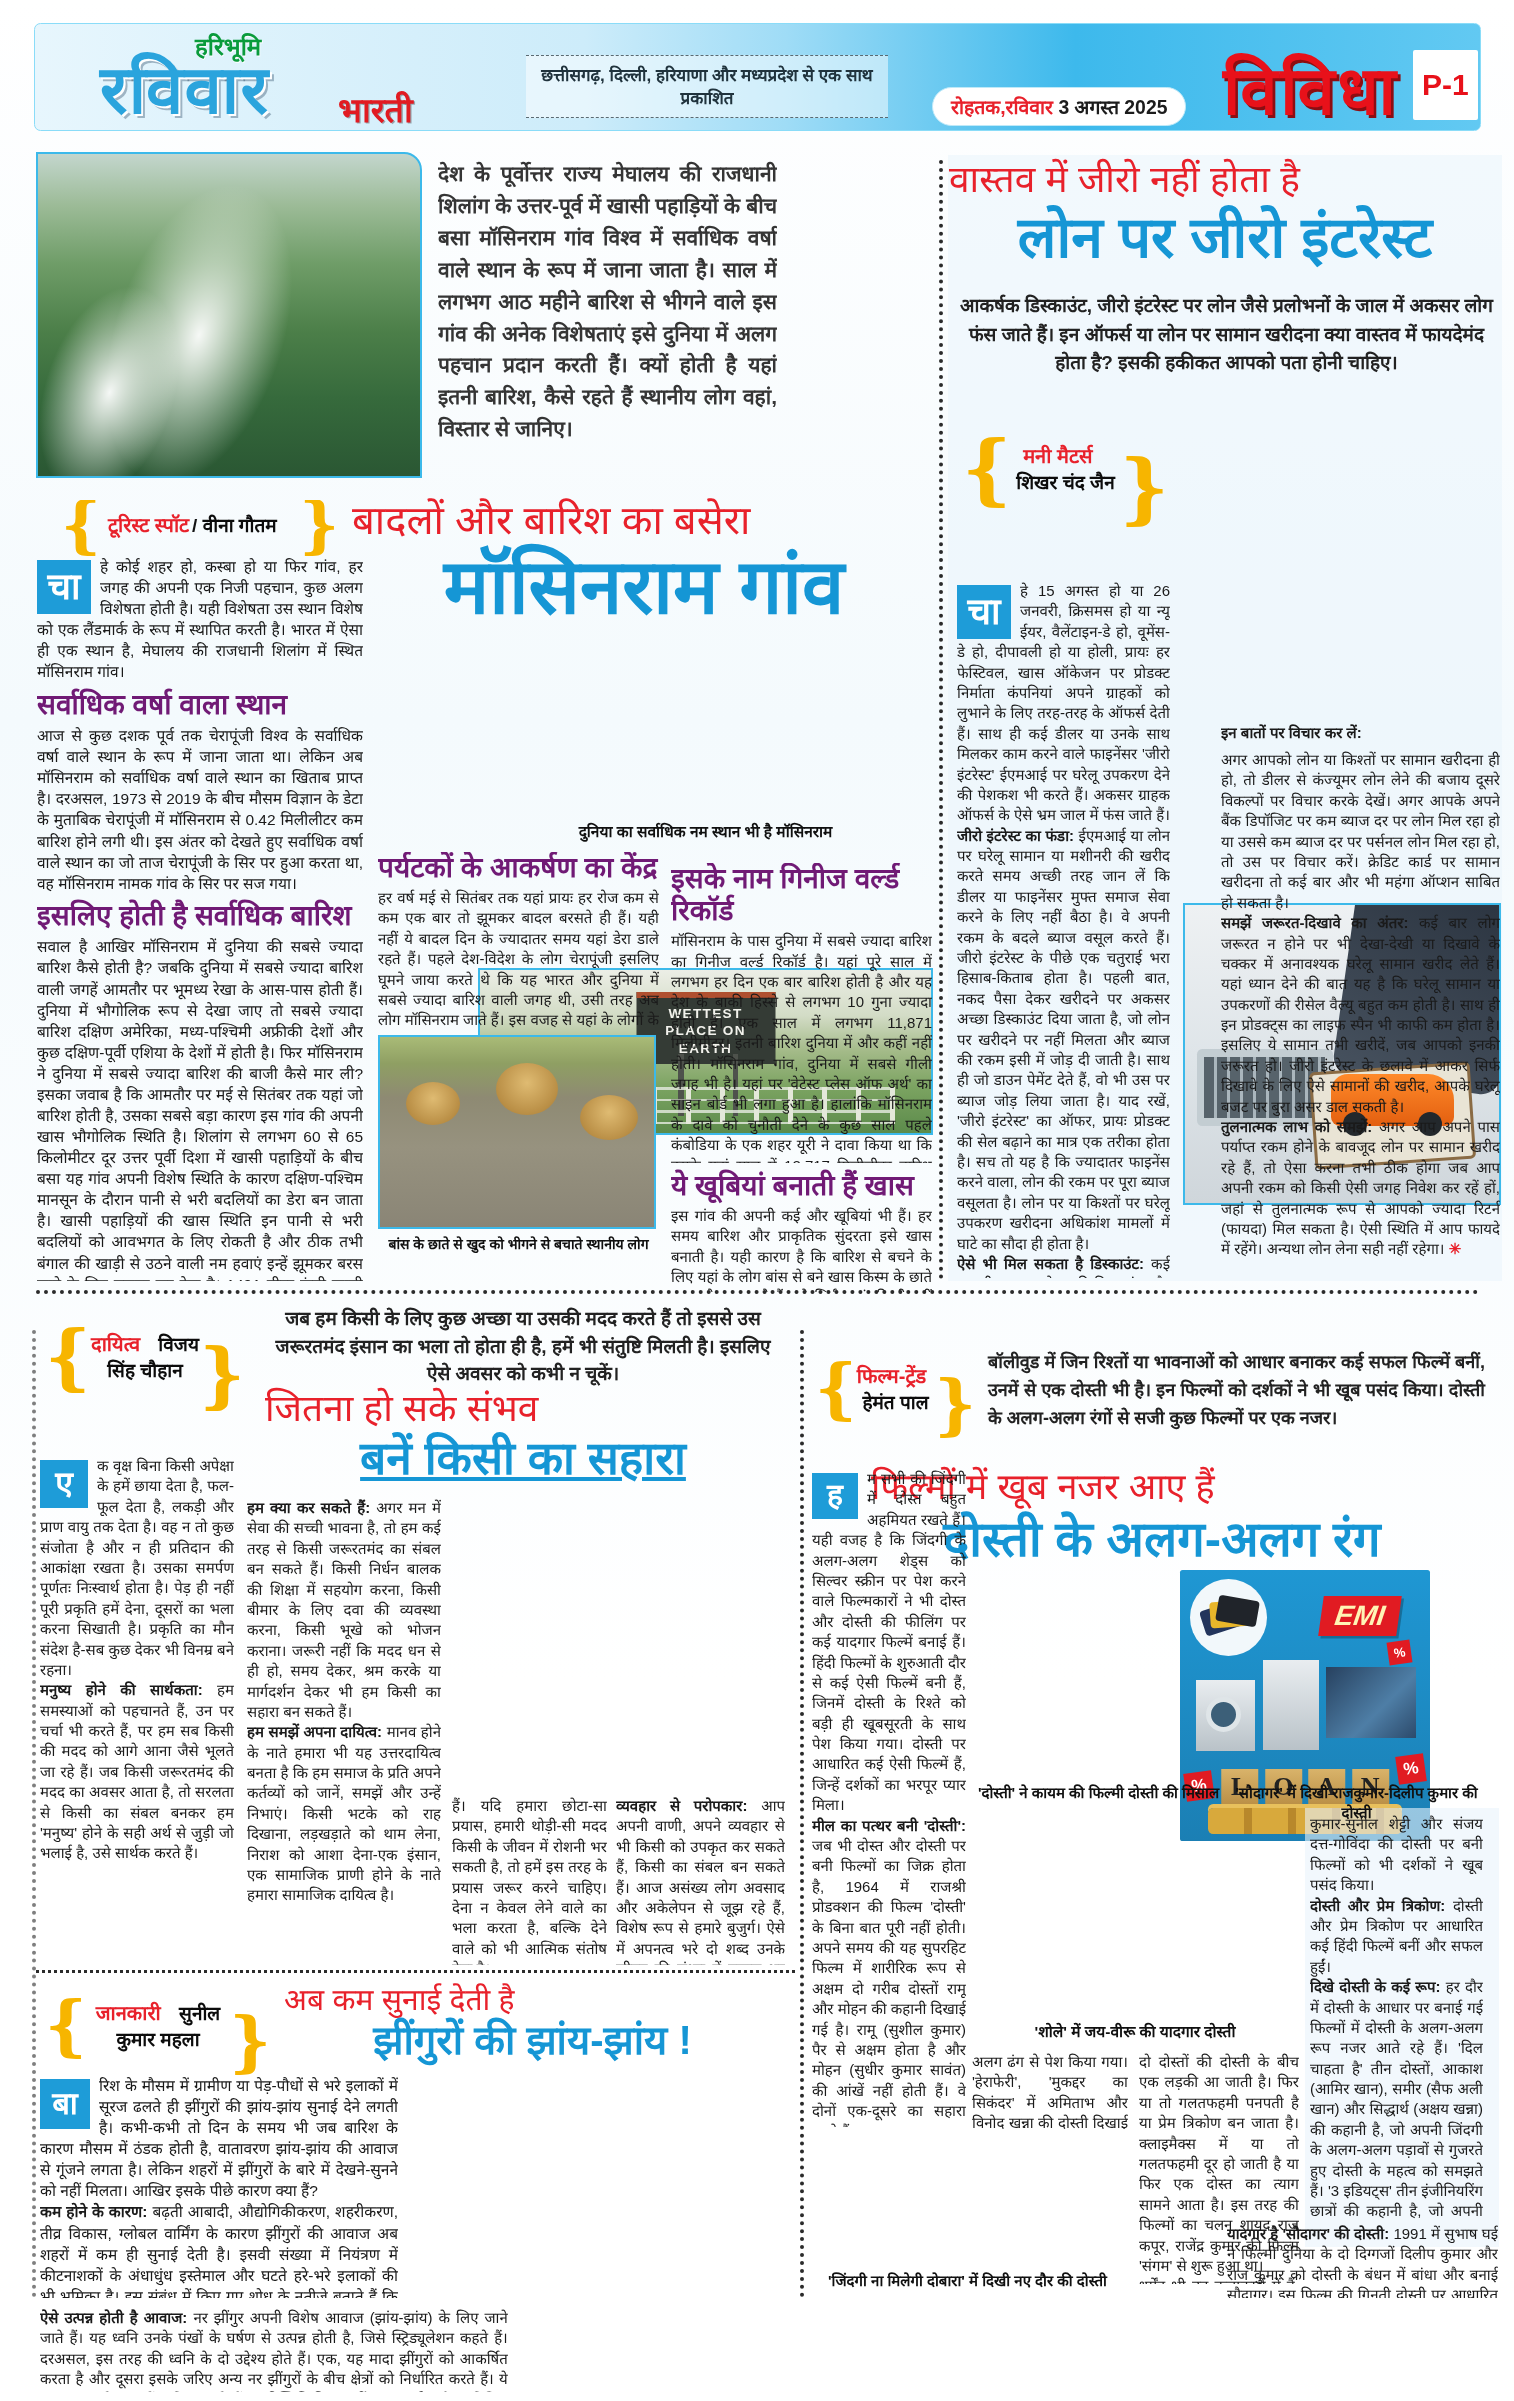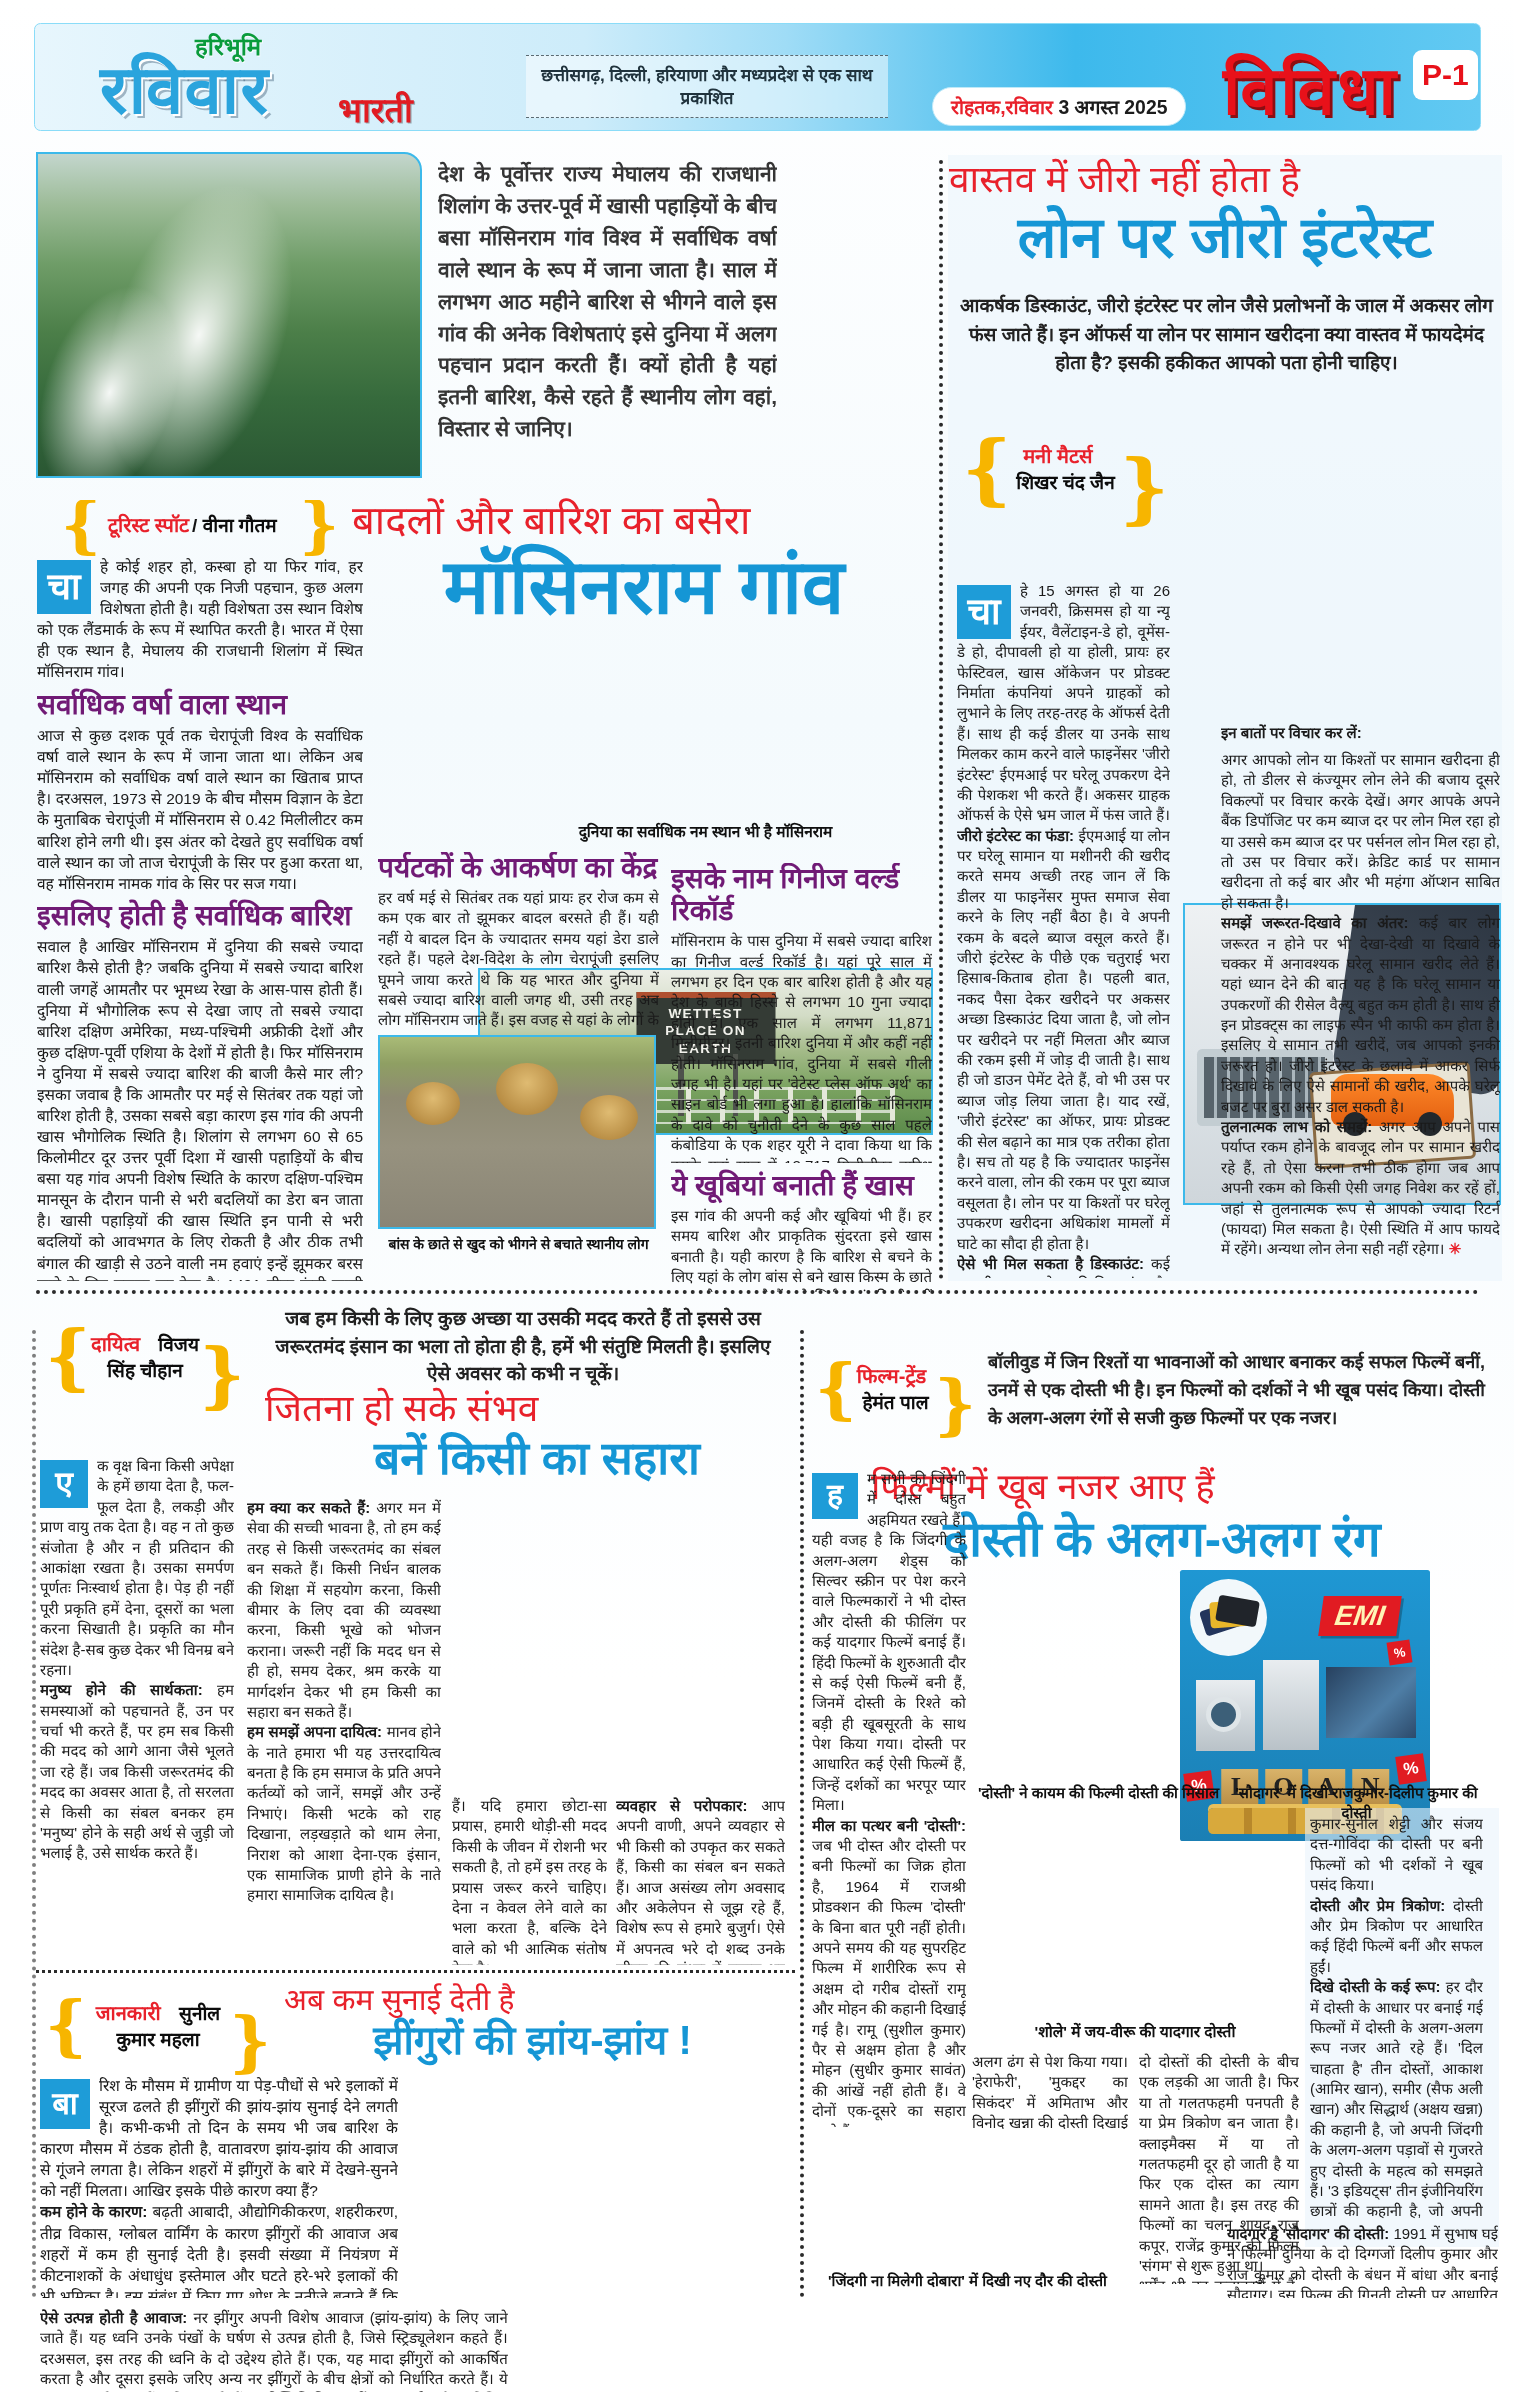--- a/index.html
+++ b/index.html
@@ -38,21 +38,21 @@
   #brand-top { left:160px; top:5.2px; font-size:24px; font-weight:bold; color:#0a9b3c; text-shadow:0.6px 0.6px 0 #fff; }
   #brand-main { left:65px; top:17px; font-size:67px; font-weight:bold; color:#2aa4dd;
     text-shadow:1.9px 1.9px 0 #ffffff, 3.9px 3.9px 0 rgba(30,60,90,.35); letter-spacing:1.3px; }
   #brand-sub { left:303px; top:62px; font-size:34px; font-weight:bold; color:#e11b22; text-shadow:1.3px 1.3px 0 rgba(0,0,0,.3); }
   #publish-line { left:491px; top:31px; width:362px; border-top:1.9px dashed #5a6a72; border-bottom:1.9px dashed #5a6a72;
     padding:7.7px 2.6px; font-size:17px; font-weight:bold; color:#20333d; text-align:center; background:rgba(255,255,255,.5); }
   #date-pill { left:897px; top:63px; background:#fff; border:1.9px solid #bfe9f8; border-radius:28px; padding:5.2px 18px;
     font-size:19.4px; font-weight:bold; color:#1c1c1c; white-space:nowrap; }
   #section-name { left:1188px; top:18px; font-size:67px; font-weight:bold; color:#e8111a;
     text-shadow:2.6px 2.6px 0 #8d0d12; letter-spacing:2.6px; }
-  #page-no { left:1378px; top:26px; background:#fff; border-radius:9px; padding:8px 9px; font-size:30px;
+  #page-no { left:1378px; top:26px; background:#fff; border-radius:2px; padding:18px 9px; font-size:30px;
     font-weight:bold; color:#e8111a; }
 
   
   #maw-photo { left:36px; top:152px; width:386px; height:326px; border-radius:0 18px 0 0;
     background:linear-gradient(180deg,#c3d6cd 0%,#9cbb97 16%,#6f9d68 34%,#4c7f49 55%,#366a3c 76%,#2a5733 100%); }
   .mist { position:absolute; background:radial-gradient(closest-side, rgba(255,255,255,.95), rgba(255,255,255,0));
     transform:rotate(18deg); }
   #wettest-photo { left:478px; top:642px; width:455px; height:167px;
     background:linear-gradient(180deg,#eceee6 0%,#d3dcc6 28%,#a3ba88 50%,#7ba361 72%,#5c8b4b 100%); }
   .signboard { position:absolute; left:50%; top:22px; transform:translateX(-50%); width:139px; background:#343b35;
@@ -253,21 +253,21 @@
       <span class="kicker">दायित्व</span>
       <span class="byline-dots"></span>
       <span class="author">विजय सिंह चौहान</span>
     </span>
     <span class="brace" style="font-size:71px;margin-top:36px;">}</span>
   </div>
 </div>
 
 <div class="abs standfirst" style="left:265px;top:1305px;width:516px;font-size:19px;line-height:1.45;">जब हम किसी के लिए कुछ अच्छा या उसकी मदद करते हैं तो इससे उस जरूरतमंद इंसान का भला तो होता ही है, हमें भी संतुष्टि मिलती है। इसलिए ऐसे अवसर को कभी न चूकें।</div>
 <div class="abs h-red" style="left:265px;top:1389px;width:516px;font-size:37px;">जितना हो सके संभव</div>
-<div class="abs h-blue" style="left:279px;top:1434px;width:516px;font-size:46px;">बनें किसी का सहारा</div>
+<div class="abs h-blue" style="left:265px;top:1434px;width:516px;font-size:46px;text-decoration:underline;">बनें किसी का सहारा</div>
 
 <div class="abs" style="left:40px;top:1456px;width:194px;height:510px;overflow:hidden;">
   <div class="body-text sm">
     <span class="dropcap" style="width:48px;height:48px;font-size:32px;">ए</span>
     <span>क वृक्ष बिना किसी अपेक्षा के हमें छाया देता है, फल-फूल देता है, लकड़ी और प्राण वायु तक देता है। वह न तो कुछ संजोता है और न ही प्रतिदान की आकांक्षा रखता है। उसका समर्पण पूर्णतः निःस्वार्थ होता है। पेड़ ही नहीं पूरी प्रकृति हमें देना, दूसरों का भला करना सिखाती है। प्रकृति का मौन संदेश है-सब कुछ देकर भी विनम्र बने रहना।</span>
   </div>
   <div class="body-text sm"><span class="inhead">मनुष्य होने की सार्थकता:</span> <span>हम समस्याओं को पहचानते हैं, उन पर चर्चा भी करते हैं, पर हम सब किसी की मदद को आगे आना जैसे भूलते जा रहे हैं। जब किसी जरूरतमंद की मदद का अवसर आता है, तो सरलता से किसी का संबल बनकर हम 'मनुष्य' होने के सही अर्थ से जुड़ी जो भलाई है, उसे सार्थक करते हैं।</span></div>
 </div>
 
 <div class="abs" style="left:247px;top:1498px;width:194px;height:468px;overflow:hidden;">

